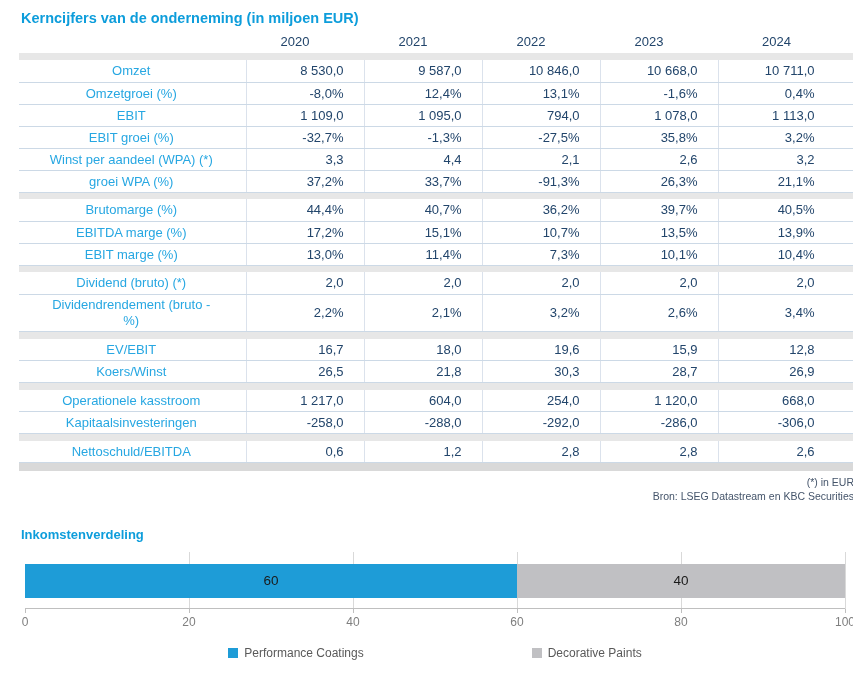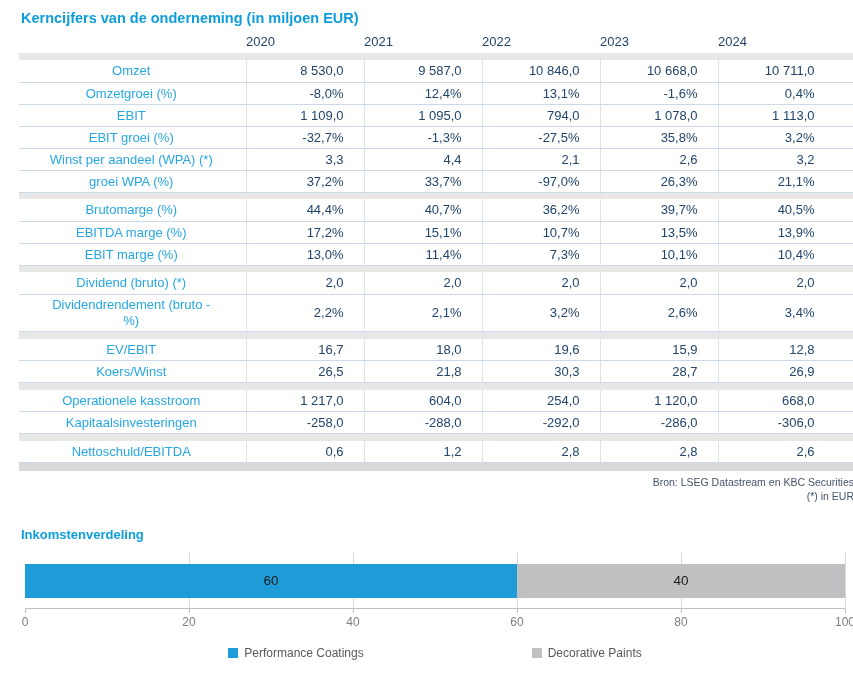--- a/index.html
+++ b/index.html
@@ -23,21 +23,21 @@
     font-family:Liberation Sans, sans-serif;background:#ffffff;margin-left:11px;
   }
   .table-title{
     padding:10px 0 7px 10px;font-size:14.5px;font-weight:bold;color:var(--accent);
   }
   table.kpi{
     margin:0 9px 0 8px;width:836px;border-collapse:collapse;table-layout:fixed;
   }
   table.kpi th{
     font-weight:normal;font-size:13px;color:var(--value-navy);
-    text-align:left;height:20px;padding:0 20px 4px 0;vertical-align:bottom;
+    text-align:center;height:20px;padding:0 20px 4px 0;vertical-align:bottom;
   }
   table.kpi th.corner{padding:0;}
   table.kpi td{
     font-size:13px;height:22px;padding:2px 20px 2px 0;text-align:right;
     color:var(--value-navy);border-bottom:1px solid var(--row-border);
     vertical-align:middle;
   }
   table.kpi td.label{
     text-align:center;padding:2px 4px 2px 2px;color:var(--label-blue);
   }
@@ -139,21 +139,21 @@
           <td class="val">3,3</td>
           <td class="val">4,4</td>
           <td class="val">2,1</td>
           <td class="val">2,6</td>
           <td class="val last">3,2</td>
         </tr>
         <tr>
           <td class="label"><span>groei WPA (%)</span></td>
           <td class="val">37,2%</td>
           <td class="val">33,7%</td>
-          <td class="val">-97,0%</td>
+          <td class="val">-91,3%</td>
           <td class="val">26,3%</td>
           <td class="val last">21,1%</td>
         </tr>
         <tr class="band">
           <td colspan="6"></td>
         </tr>
         <tr>
           <td class="label"><span>Brutomarge (%)</span></td>
           <td class="val">44,4%</td>
           <td class="val">40,7%</td>
@@ -245,22 +245,22 @@
           <td class="val">2,8</td>
           <td class="val last">2,6</td>
         </tr>
         <tr class="band final">
           <td colspan="6"></td>
         </tr>
       </tbody>
   </table>
 
   <div class="footnotes">
+    <div>(*) in EUR</div>
     <div>Bron: LSEG Datastream en KBC Securities</div>
-    <div>(*) in EUR</div>
   </div>
 
   <div class="chart-title">Inkomstenverdeling</div>
 
   <div class="chart">
     <div class="plot">
       <div id="gridlines">
           <div class="gridline" style="left: 20%;"></div>
           <div class="gridline" style="left: 40%;"></div>
           <div class="gridline" style="left: 60%;"></div>

